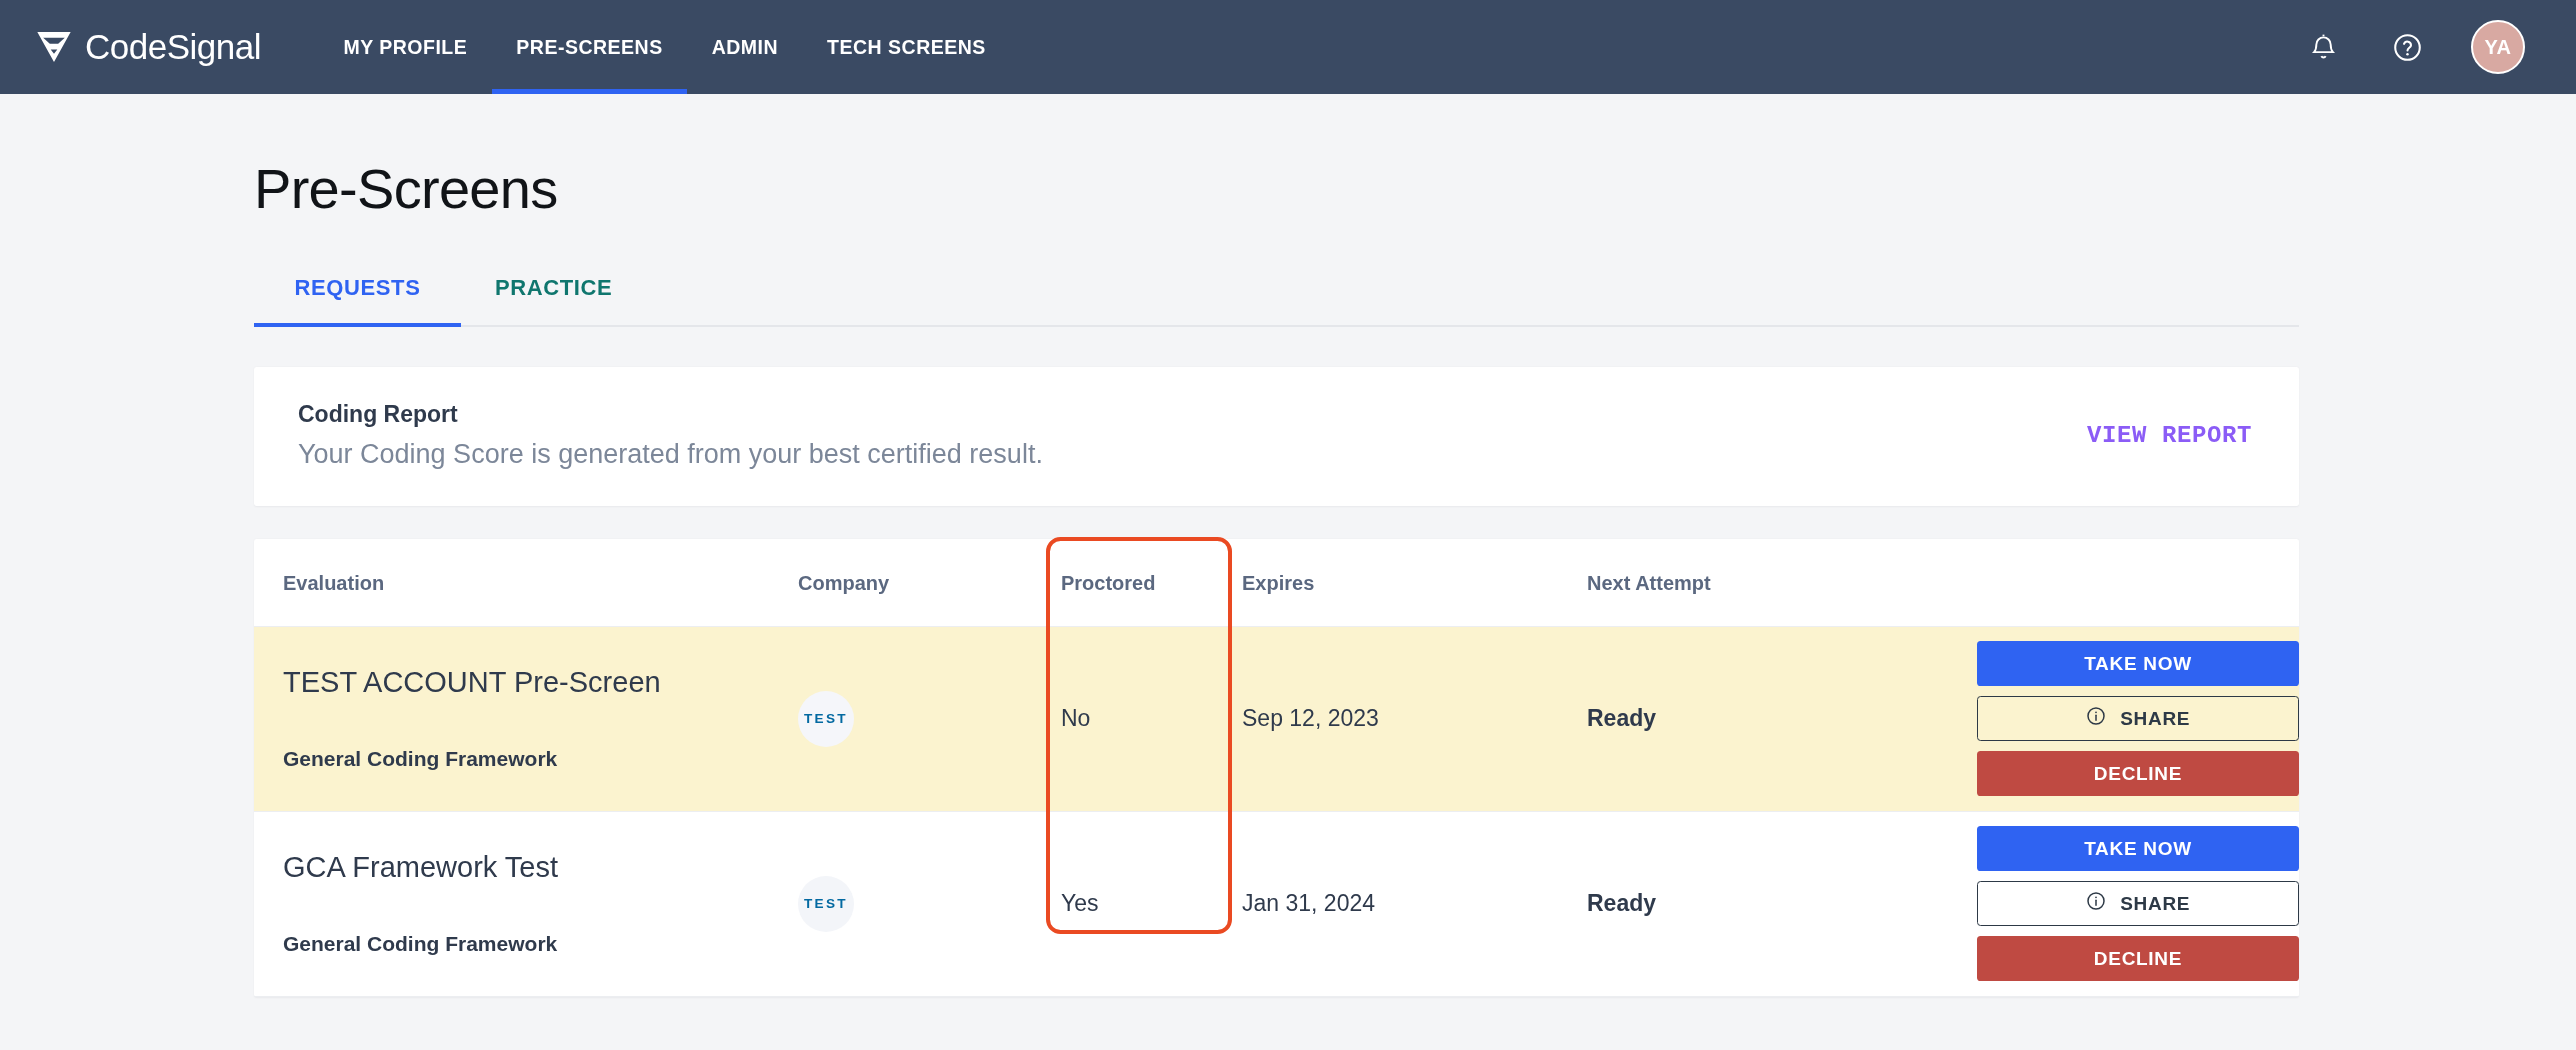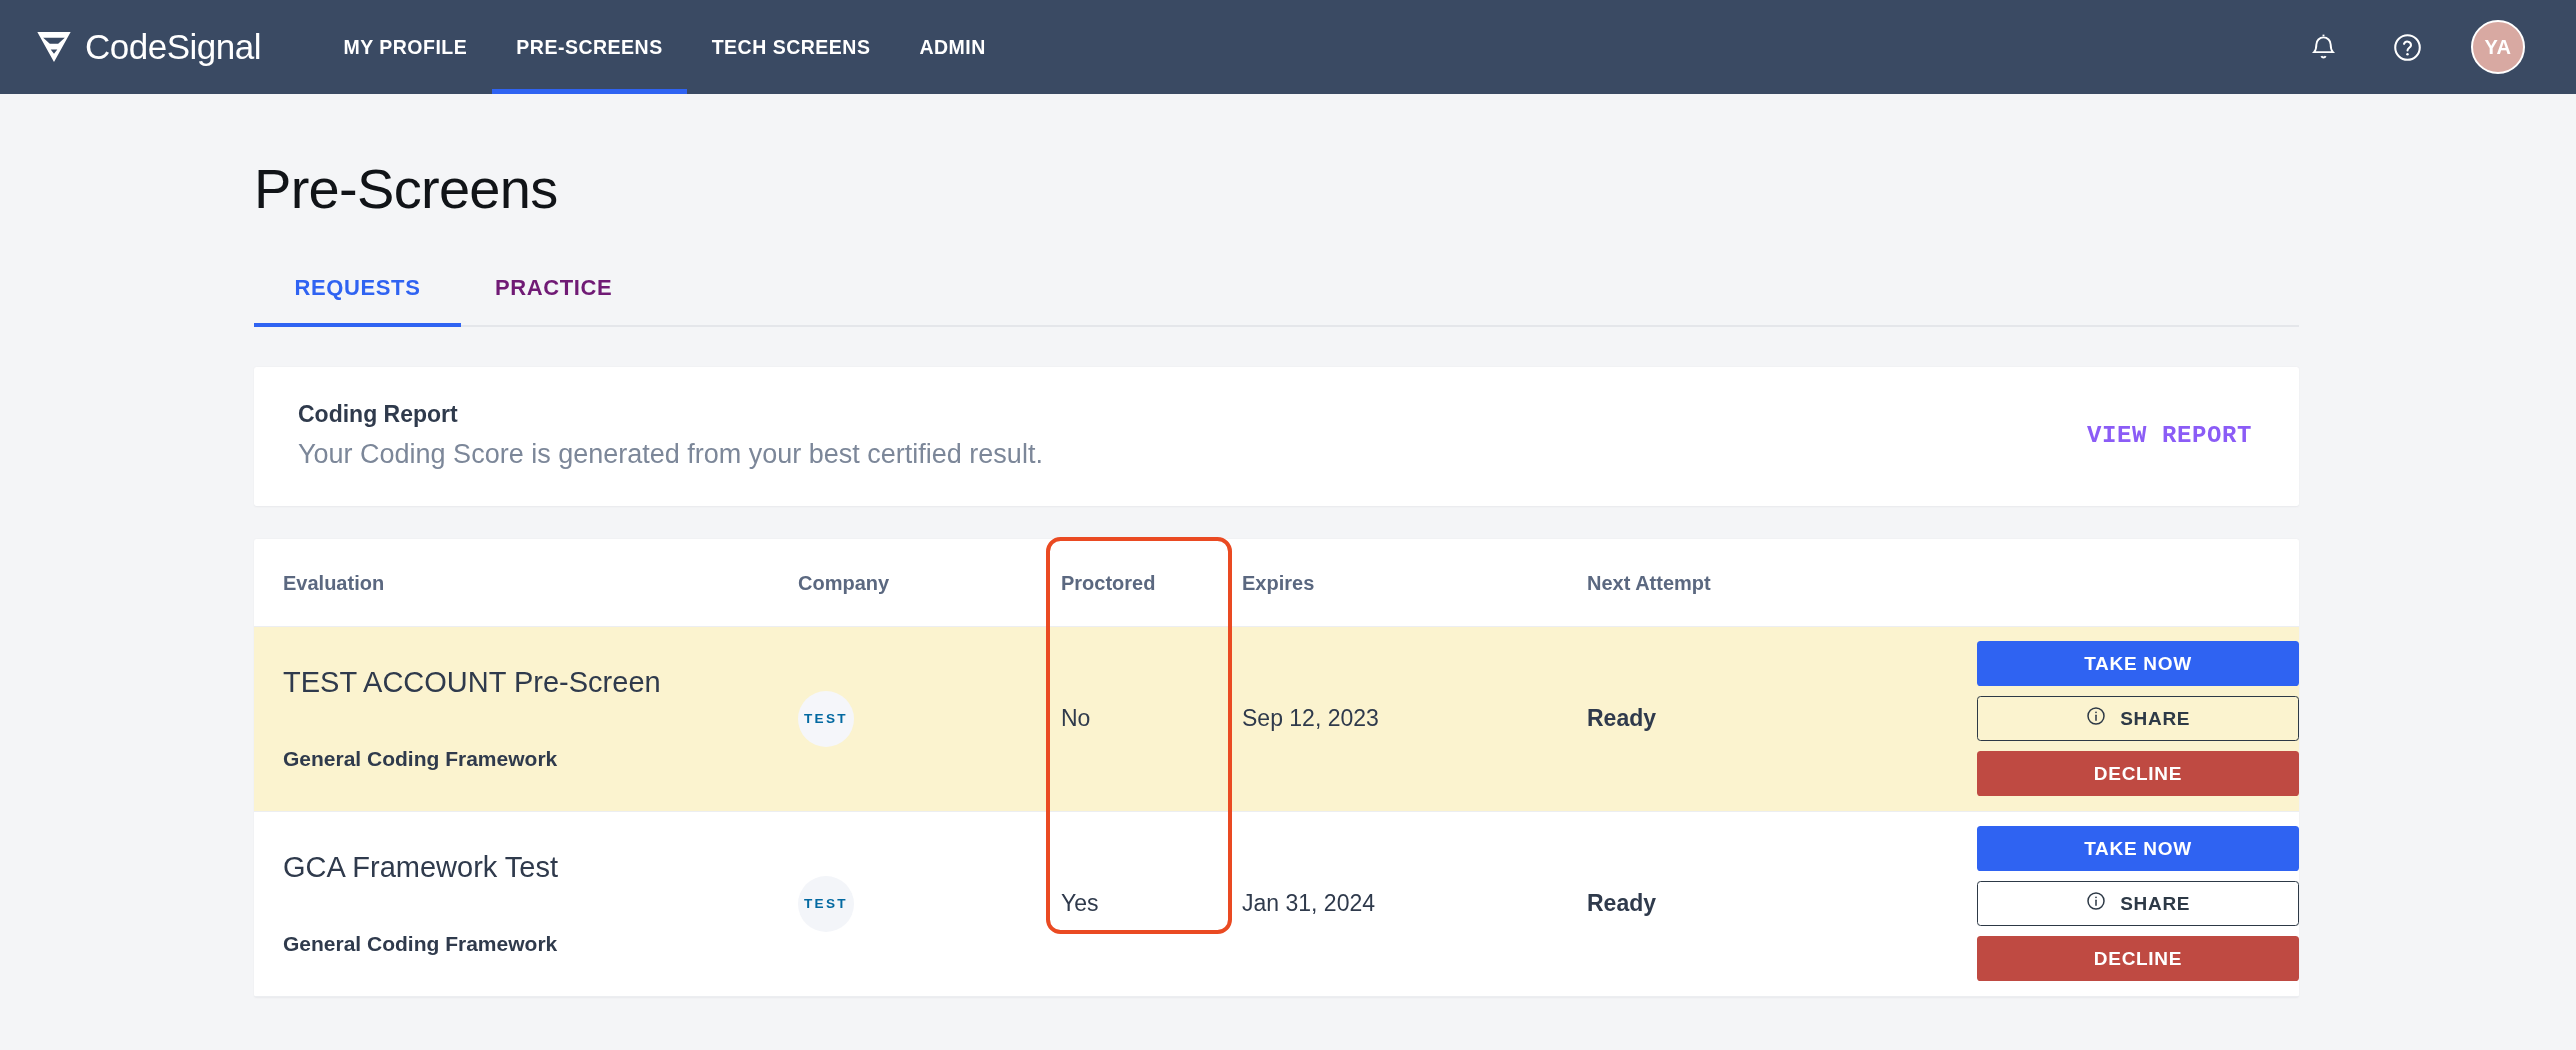--- a/index.html
+++ b/index.html
@@ -101,21 +101,21 @@
     display: flex;
     align-items: flex-end;
   }
   .tab {
     position: relative;
     padding: 0 0 23.6px 0;
     margin-right: 105px;
     font-size: 22px;
     font-weight: 700;
     letter-spacing: 0.6px;
-    color: #701a75;
+    color: #0f766e;
     cursor: pointer;
   }
   .tab:first-child { width: 207px; text-align: center; margin-right: 0; }
   .tab.active { color: #2f63f2; }
   .tab.active::after {
     content: "";
     position: absolute;
     left: 0; right: 0; bottom: -2.7px;
     height: 4.5px;
     background: #2f63f2;
@@ -266,22 +266,22 @@
         <path d="M4 6 L24 6 L24 13 L11 13 L19 20 L24 20 L24 27 L20 27 L24 32 L24 42 L4 6 Z" fill="#ffffff"></path>
         <path d="M44 6 L24 6 L24 13 L37 13 L29 20 L24 20 L24 27 L28 27 L24 32 L24 42 L44 6 Z" fill="#ffffff"></path>
       </svg>
     </span>
     <span class="brand-name">CodeSignal</span>
   </div>
 
   <nav class="nav-links">
     <div class="nav-link">MY PROFILE</div>
     <div class="nav-link active">PRE-SCREENS</div>
+    <div class="nav-link">ADMIN</div>
     <div class="nav-link">TECH SCREENS</div>
-    <div class="nav-link">ADMIN</div>
   </nav>
 
   <div class="nav-right">
     <div class="icon-btn">
       <svg width="29" height="31" viewBox="0 0 24 26" fill="none" stroke="#ffffff" stroke-width="1.6">
         <path d="M12 2.2v1.4"></path>
         <path d="M6 10.5a6 6 0 0 1 12 0c0 4.2 1.2 5.6 1.9 6.4H4.1C4.8 16.1 6 14.7 6 10.5z"></path>
         <path d="M10.2 20.2a2 2 0 0 0 3.6 0"></path>
       </svg>
     </div>

